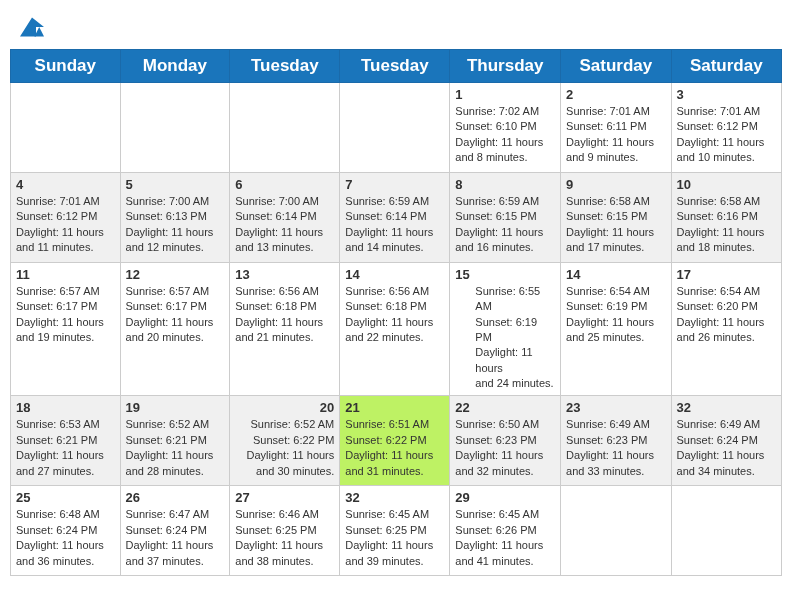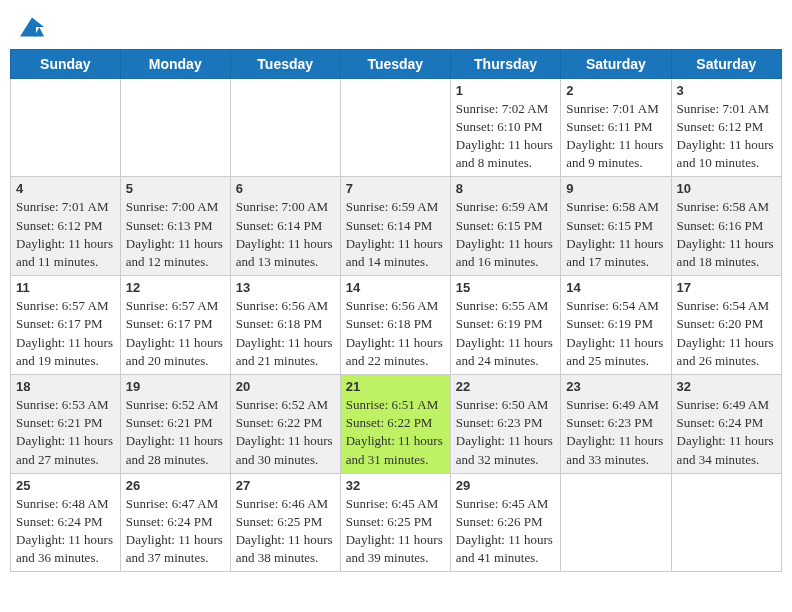--- a/index.html
+++ b/index.html
@@ -41,21 +41,21 @@
     .calendar {
       width: 100%;
       border-collapse: collapse;
       border: 1px solid #ccc;
     }
     .calendar th {
       background-color: #1a75bb;
       color: white;
       text-align: center;
       padding: 6px 4px;
-      font-size: 14px;
+      font-size: 17px;
       font-weight: bold;
       border: 1px solid #1a6aaa;
     }
     .calendar td {
       vertical-align: top;
       border: 1px solid #ccc;
       padding: 4px 5px;
       width: 113px;
       height: 90px;
       font-size: 11px;
@@ -65,24 +65,23 @@
     .calendar tr:nth-child(even) td {
       background: #f5f5f5;
     }
     .day-num {
       font-size: 13px;
       font-weight: bold;
       margin-bottom: 2px;
       display: block;
     }
     .day-info {
-      font-size: 13px;
+      font-size: 11px;
       line-height: 1.4;
       color: #333;
-      font-family: Liberation Serif, serif;
     }
     .empty { background: #fff !important; }
   </style>
 </head>
 <body>
 
 <div class="header">
   <div class="logo">
     <div>
       <div style="display:flex;align-items:center;">
@@ -218,21 +217,21 @@
         </td>
         <td>
           <span class="day-num">14</span>
           <div class="day-info" style="white-space: pre-line;">Sunrise: 6:56 AM
 Sunset: 6:18 PM
 Daylight: 11 hours
 and 22 minutes.</div>
         </td>
         <td>
           <span class="day-num">15</span>
-          <div class="day-info" style="white-space: pre-line;">Sunrise: 6:55 AM
+          <div class="day-info" style="white-space: pre-line; margin-left: 20px;">Sunrise: 6:55 AM
 Sunset: 6:19 PM
 Daylight: 11 hours
 and 24 minutes.</div>
         </td>
         <td>
           <span class="day-num">14</span>
           <div class="day-info" style="white-space: pre-line;">Sunrise: 6:54 AM
 Sunset: 6:19 PM
 Daylight: 11 hours
 and 25 minutes.</div>
@@ -253,21 +252,21 @@
 Daylight: 11 hours
 and 27 minutes.</div>
         </td>
         <td style="background: rgb(240, 240, 240);">
           <span class="day-num">19</span>
           <div class="day-info" style="white-space: pre-line;">Sunrise: 6:52 AM
 Sunset: 6:21 PM
 Daylight: 11 hours
 and 28 minutes.</div>
         </td>
-        <td style="background: rgb(240, 240, 240);">
+        <td style="background: rgb(240, 240, 240); text-align: right;">
           <span class="day-num">20</span>
           <div class="day-info" style="white-space: pre-line;">Sunrise: 6:52 AM
 Sunset: 6:22 PM
 Daylight: 11 hours
 and 30 minutes.</div>
         </td>
         <td style="background: #bef264;">
           <span class="day-num">21</span>
           <div class="day-info" style="white-space: pre-line;">Sunrise: 6:51 AM
 Sunset: 6:22 PM

